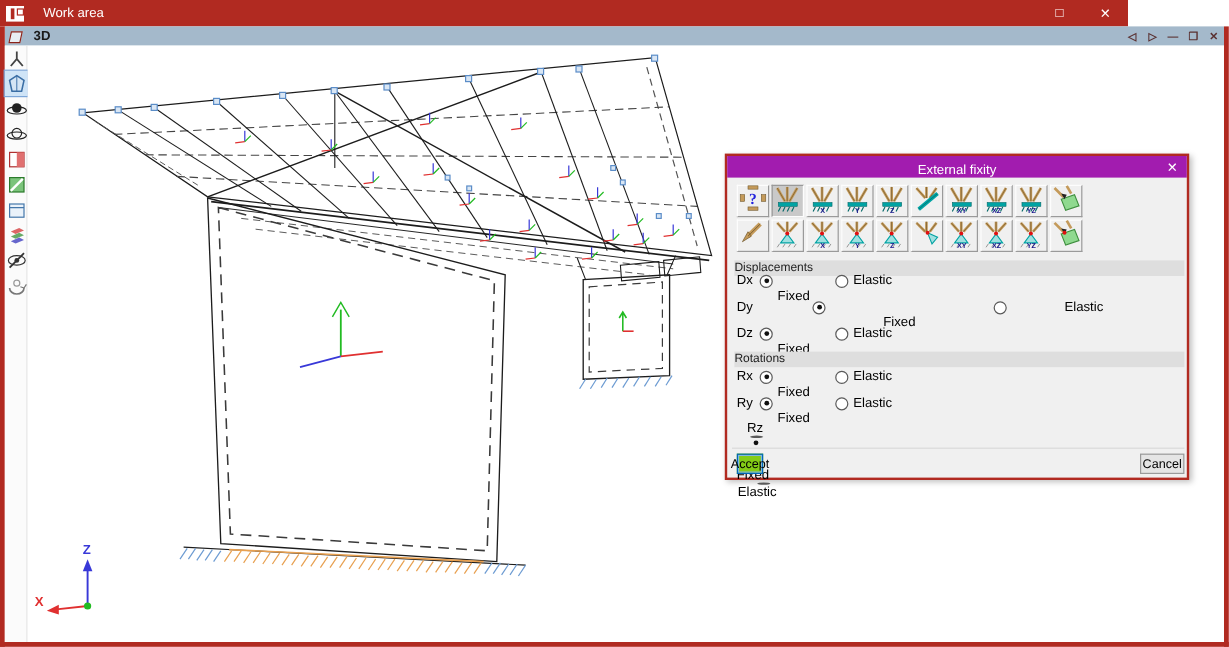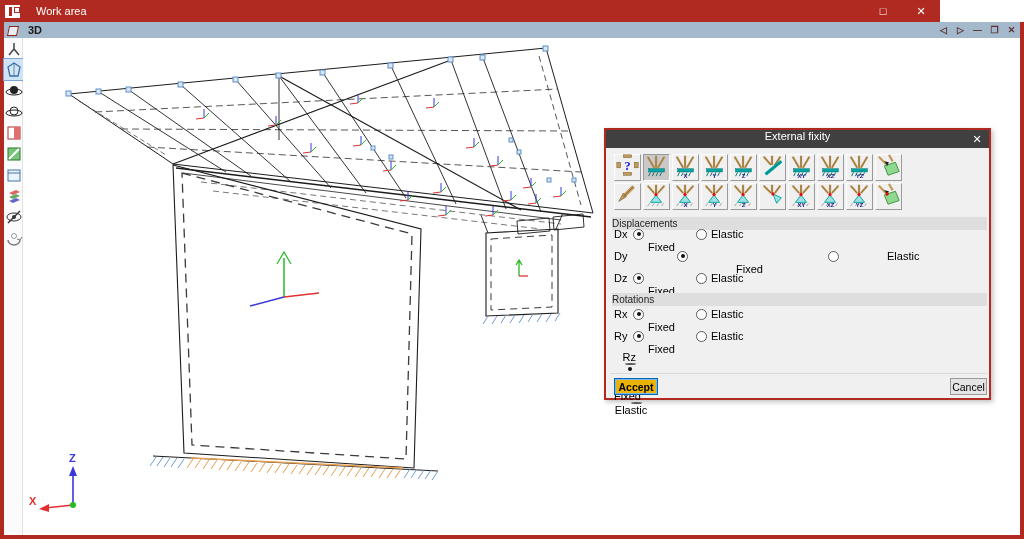--- a/index.html
+++ b/index.html
@@ -34,39 +34,39 @@
   #ltoolbar { position:absolute; left:4px; top:38px; width:19px; height:497px; background:#FBFBFB; border-right:1px solid #E2E2E2; }
   .ltb-item { position:relative; width:19px; height:21px; display:flex; align-items:center; justify-content:center; }
   .ltb-item.sel { background:#CFE4F7; outline:1px solid #7DA7D9; }
 
   
   #canvas { position:absolute; left:23px; top:38px; width:997px; height:497px; background:#fff; }
 
   
   #dialog { position:absolute; left:604px; top:128px; width:387px; height:272px;
     background:#F0F0F0; border:2px solid #B12A21; box-shadow:2px 2px 5px rgba(0,0,0,.25); }
-  #dlg-title { position:absolute; left:0; top:0; right:0; height:18px; background:#404040; color:#fff;
-    font-size:11px; display:flex; align-items:flex-start; justify-content:center; }
+  #dlg-title { position:absolute; left:0; top:0; right:0; height:18px; background:#a21caf; color:#fff;
+    font-size:11px; display:flex; align-items:flex-end; justify-content:center; }
   #dlg-close { position:absolute; right:4px; top:0; width:16px; height:18px; display:flex; align-items:center; justify-content:center; color:#fff; font-size:11px; }
   .icon-row { position:absolute; left:8px; display:flex; gap:2px; }
   .sup-btn { width:27px; height:27px; background:#F0F0F0; border:1px solid;
     border-color:#FDFDFD #9a9a9a #9a9a9a #FDFDFD; display:flex; align-items:center; justify-content:center; }
   .sup-btn.sel { background:#C9C9C9; border-color:#9a9a9a #FDFDFD #FDFDFD #9a9a9a; }
   .grp-hdr { position:absolute; left:6px; width:375px; height:13px; background:#DEDEDE;
     font-size:10px; color:#222; padding-left:0; line-height:13px; }
   .dof-row { position:absolute; left:8px; height:14px; display:flex; align-items:center; font-size:11px; color:#000; }
   .dof-lab { width:17px; }
   .radio { width:11px; height:11px; border:1px solid #5a5a5a; border-radius:50%; background:#fff; margin:0 4px 0 2px; position:relative; }
   .radio.on:before { content:""; position:absolute; left:2.5px; top:2.5px; width:4px; height:4px; border-radius:50%; background:#111; }
   .opt1 { font-weight:normal; width:34px;margin-top:25px; }
   .opt2 { margin-left:14px; }
   .btn-sep { position:absolute; left:4px; width:377px; border-top:1px solid #DADADA; }
   .dlg-btn { position:absolute; height:17px; background:#E5E5E5; border:1px solid #9a9a9a; font-size:10.5px;
     display:flex; align-items:center; justify-content:center; color:#000; }
-  #btn-accept { left:8px; top:248px; width:44px; border:1px solid #0067B8; box-shadow:0 0 0 1px #7FB5E4 inset; background:#eab308;font-weight:bold; }
+  #btn-accept { left:8px; top:248px; width:22px; border:1px solid #0067B8; box-shadow:0 0 0 1px #7FB5E4 inset; background:#84cc16; }
   #btn-cancel { left:344px; top:248px; width:37px; }
 </style>
 </head>
 <body>
 
 <div id="app">
 
   <div id="titlebar">
     <div class="app-ic"></div>
     <div class="t">Work area</div>

